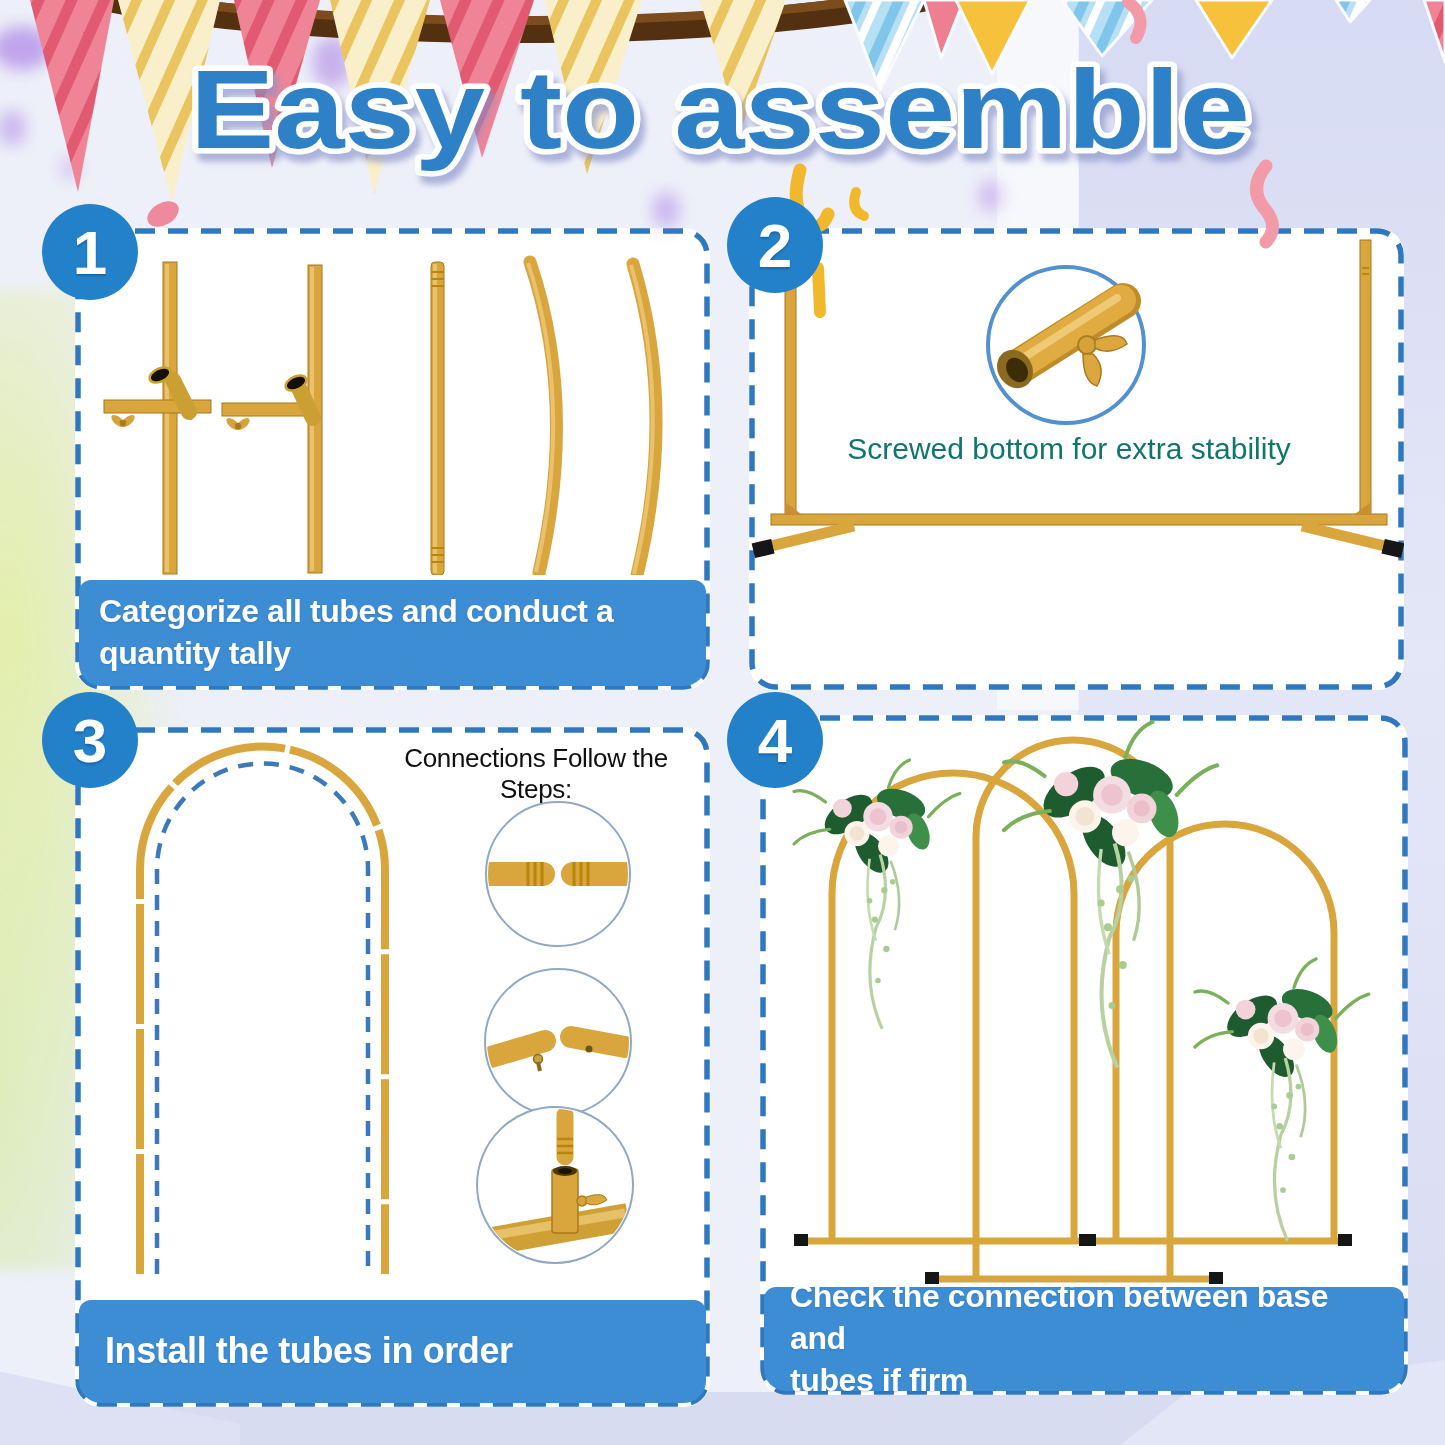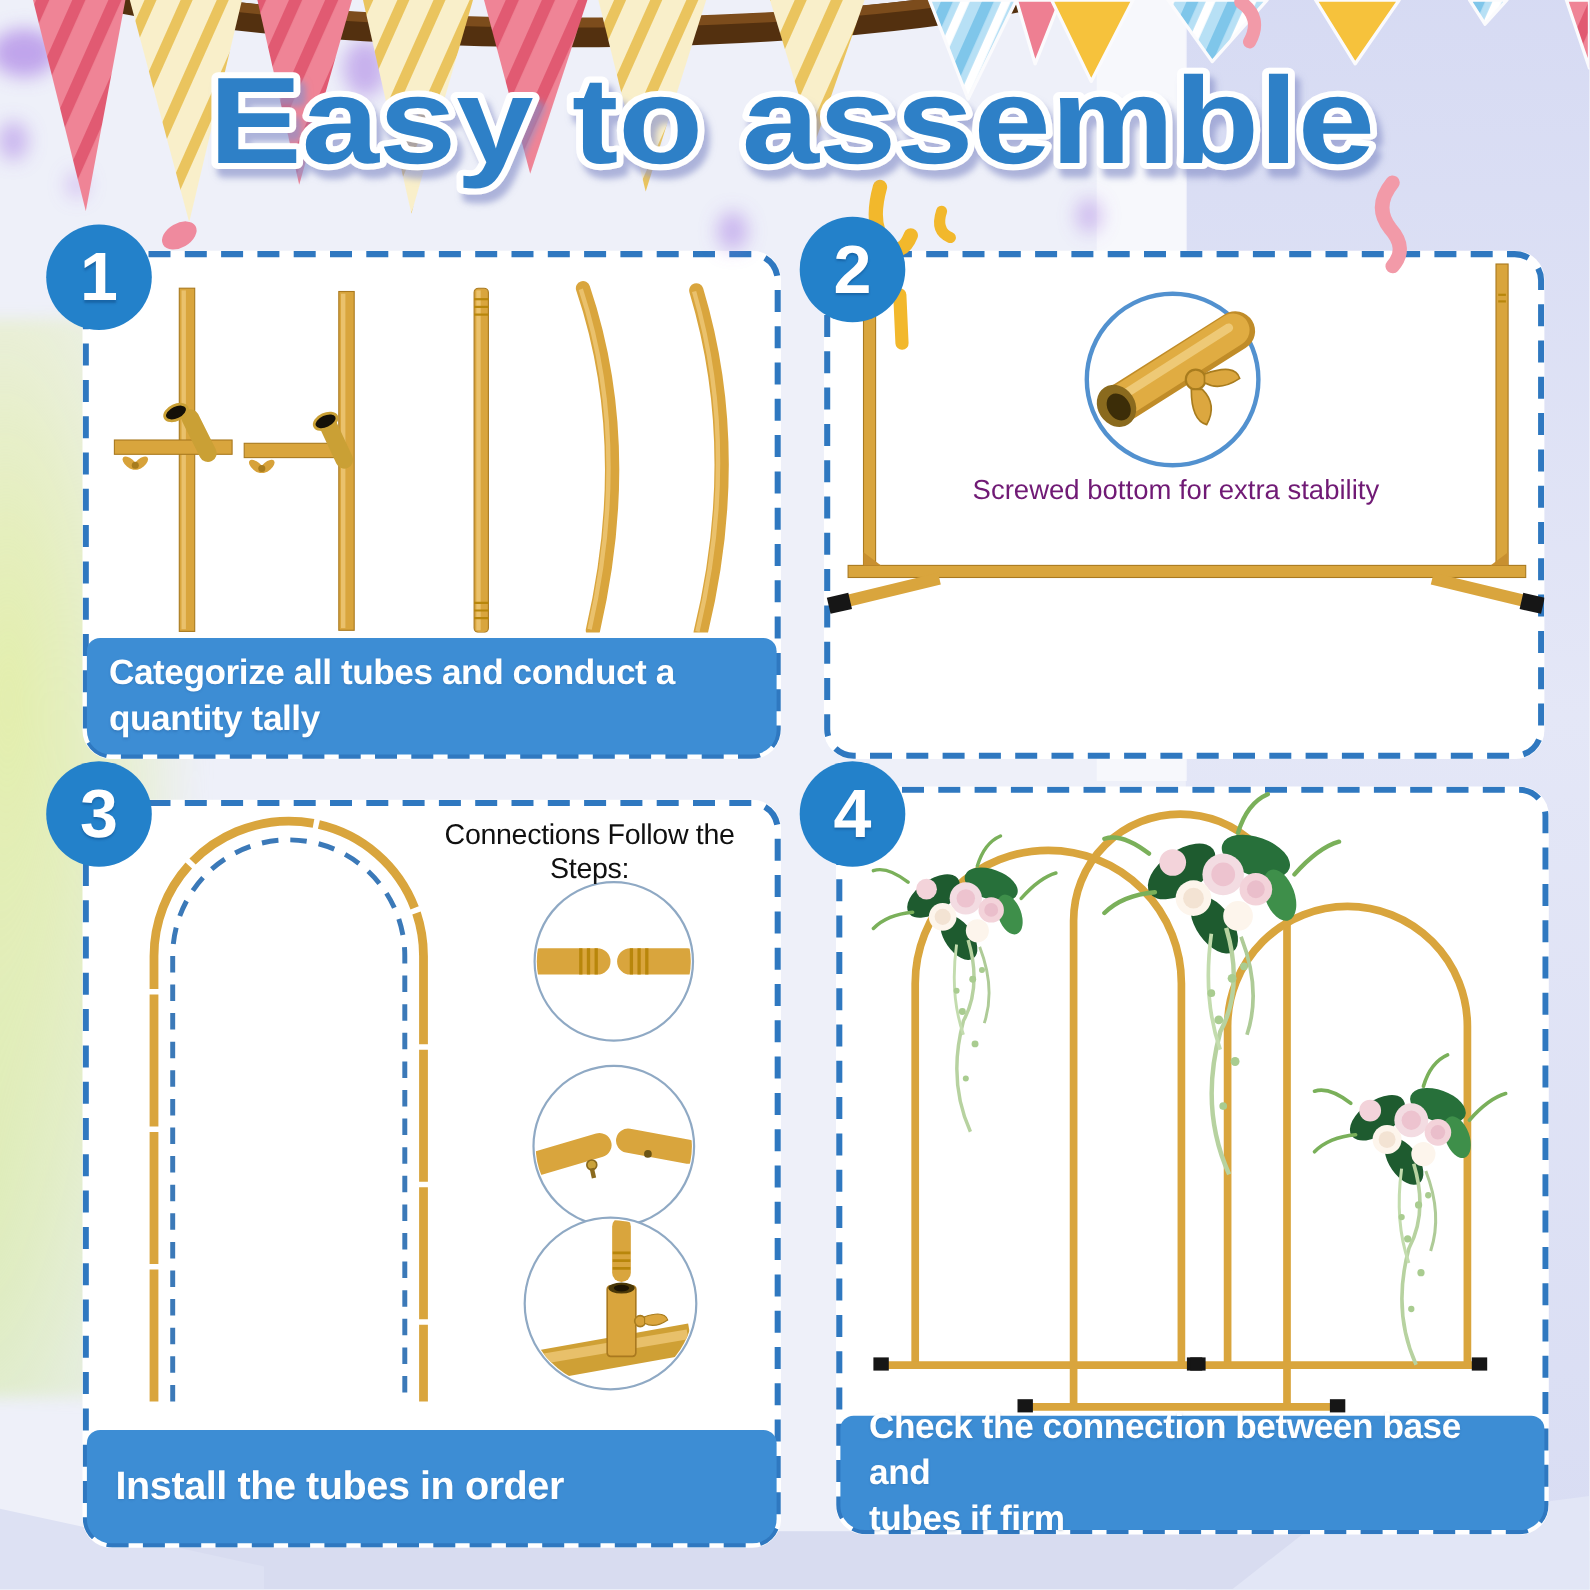--- a/index.html
+++ b/index.html
@@ -40,21 +40,21 @@
 
   .badge{position:absolute;width:96px;height:96px;border-radius:50%;background:#2381ca;color:#fff;
     display:flex;align-items:center;justify-content:center;font-weight:bold;font-size:62px;z-index:5;
     text-shadow:0 2px 2px rgba(0,40,90,.3);}
   #badge1{left:42px;top:204px;}
   #badge2{left:727px;top:197px;}
   #badge3{left:42px;top:692px;}
   #badge4{left:727px;top:692px;}
 
   .inset-label{position:absolute;left:60px;top:204px;width:520px;text-align:center;
-    font-size:25px;color:#701a75;z-index:3;}
+    font-size:30px;color:#0f766e;z-index:3;}
   .connections-label{position:absolute;left:300px;top:16px;width:322px;text-align:center;
     font-size:26px;color:#101010;z-index:3;letter-spacing:-0.3px;}
 
   .banner{position:absolute;left:0;top:0;z-index:3;pointer-events:none;}
   .banner text{font-family:"Liberation Sans",sans-serif;font-weight:bold;}
 </style>
 </head>
 <body>
 
 <div class="canvas">

